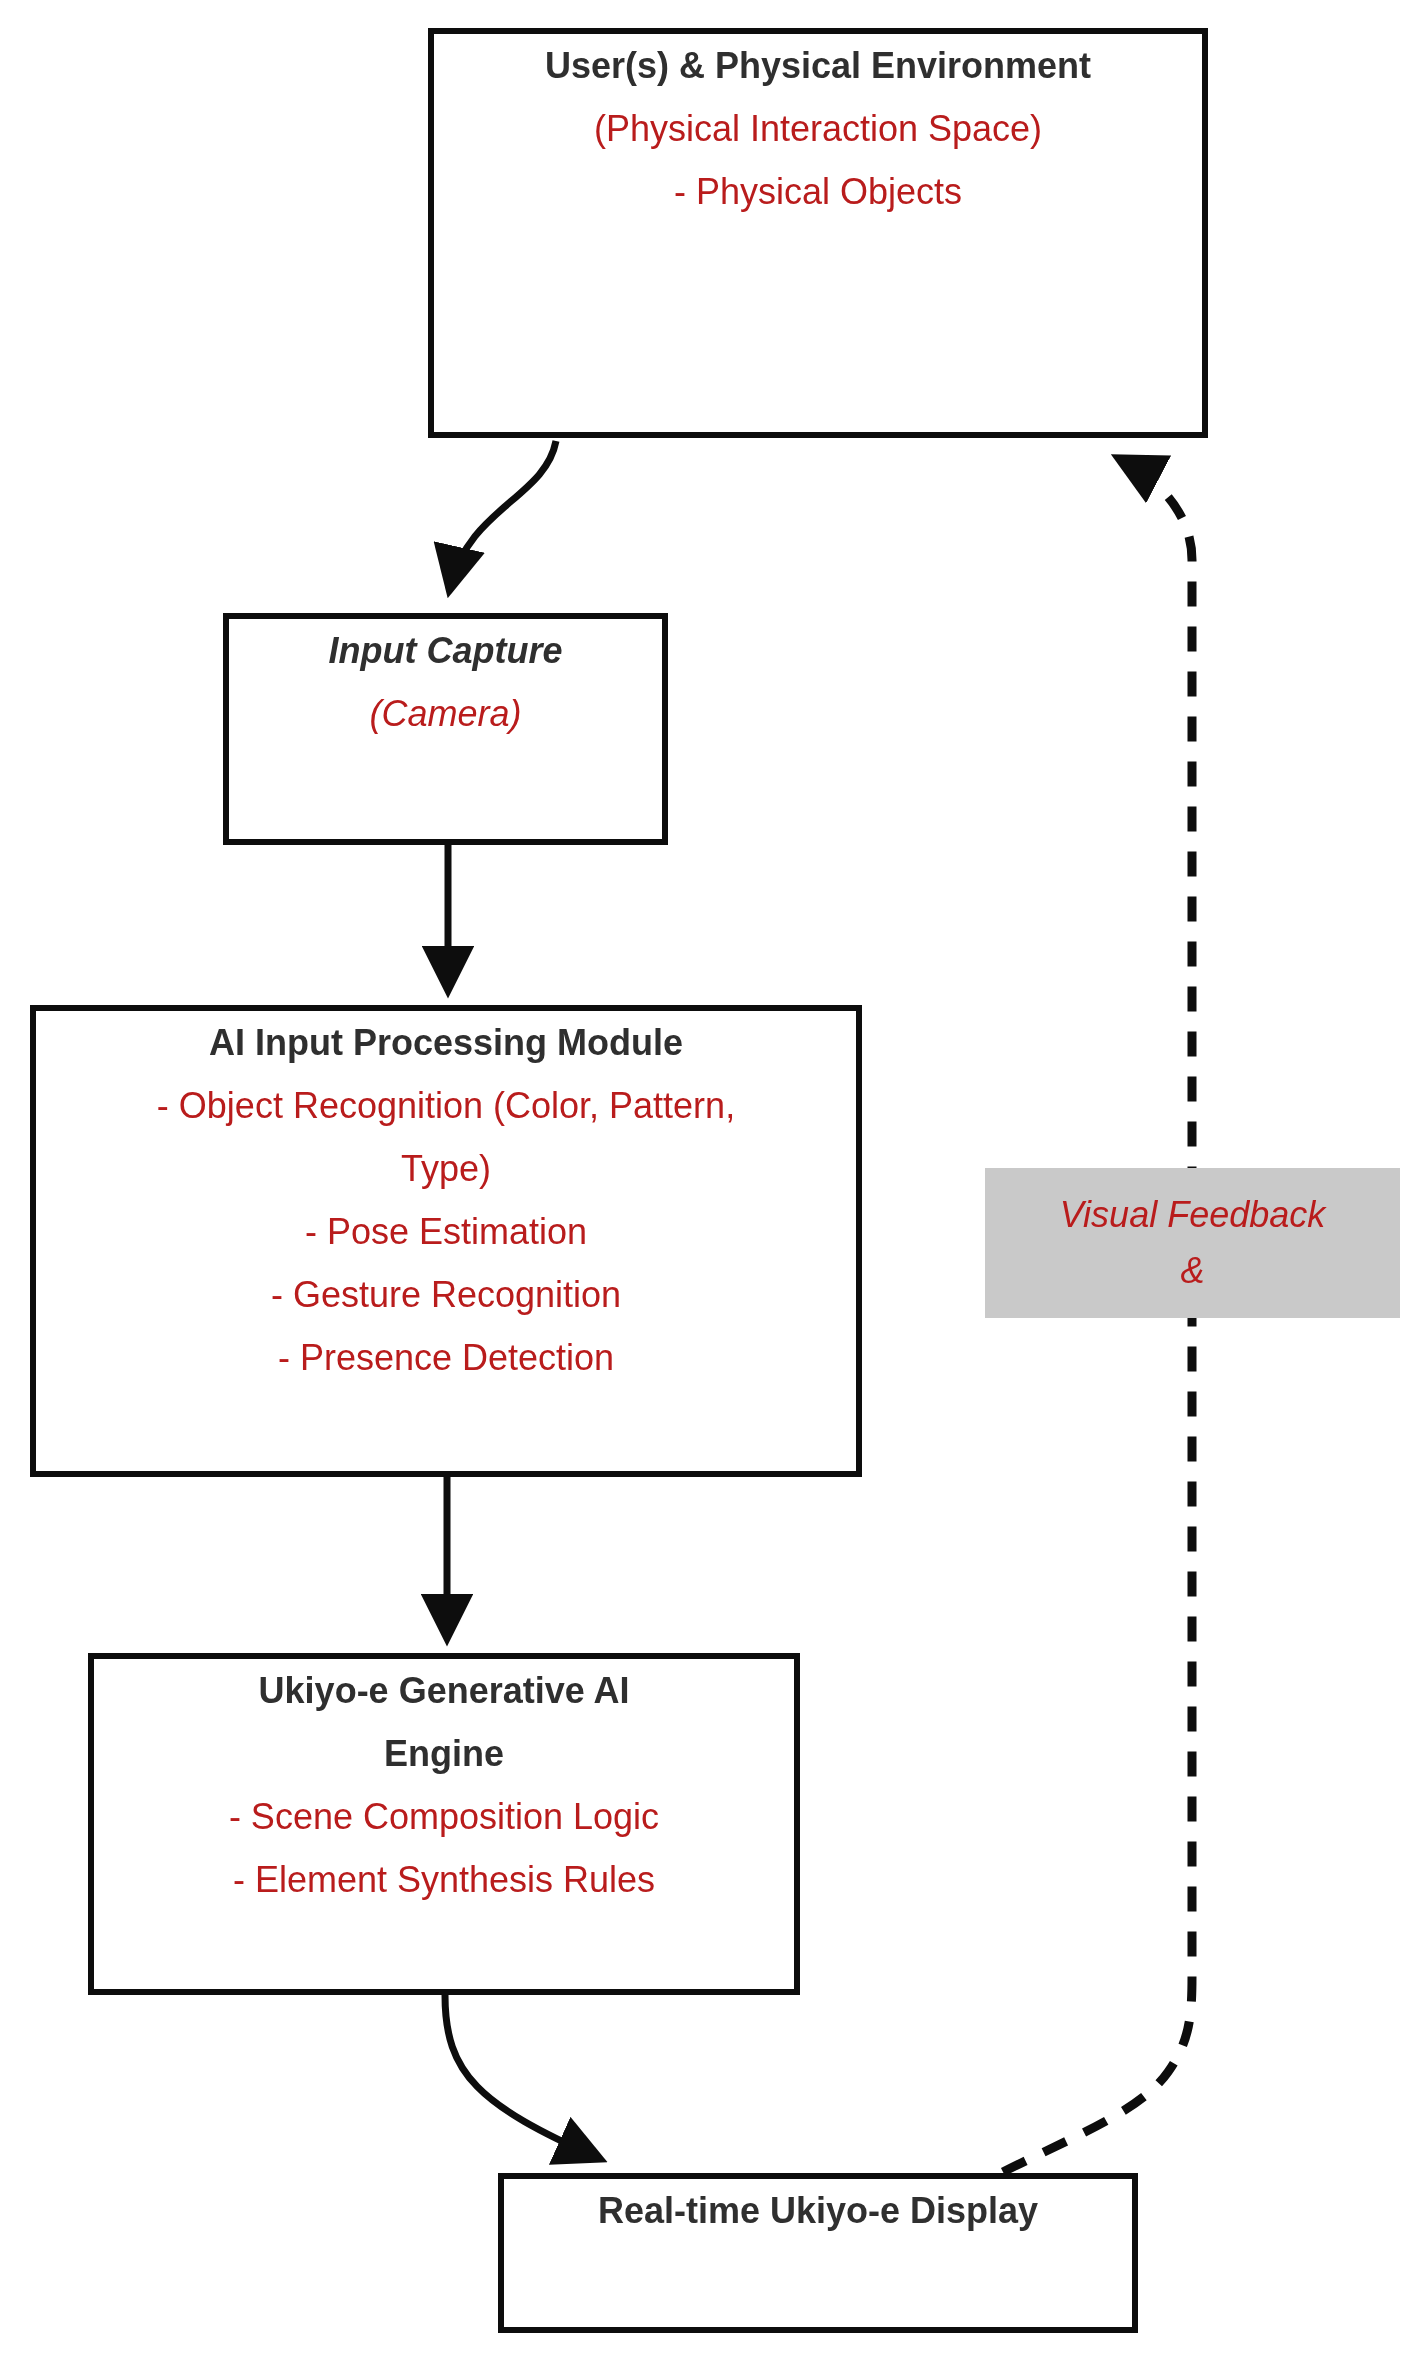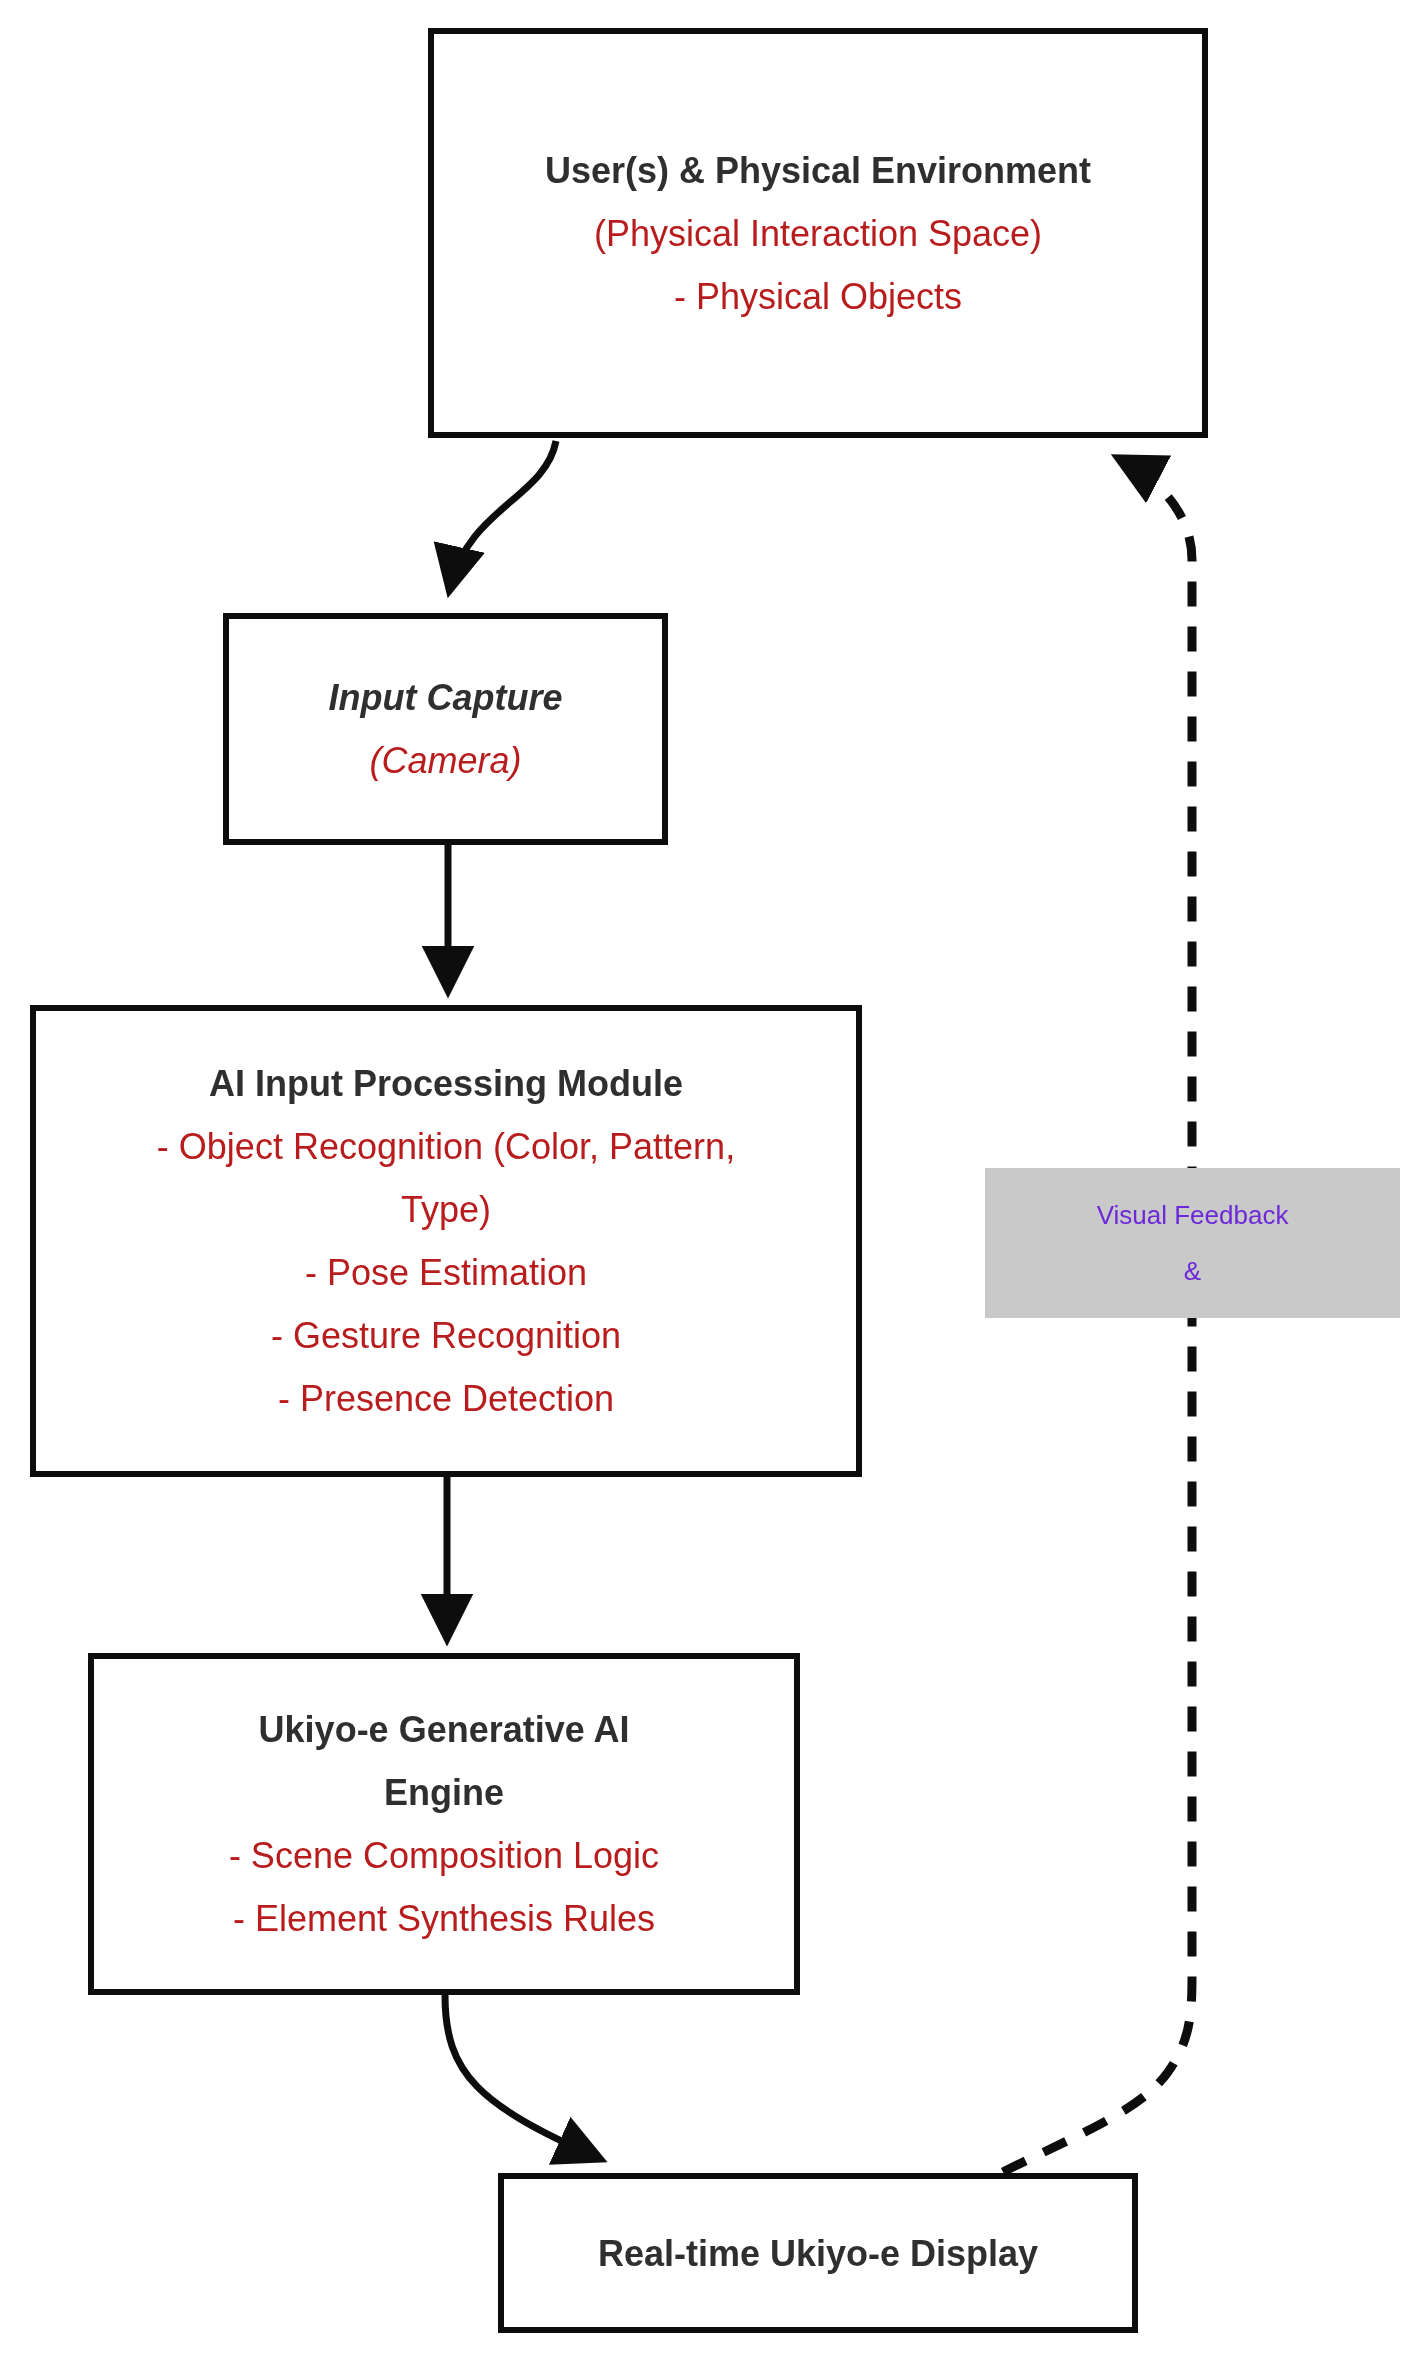--- a/index.html
+++ b/index.html
@@ -18,21 +18,20 @@
     width: 1426px; height: 2354px;
     z-index: 1;
   }
   .node {
     position: absolute;
     box-sizing: border-box;
     background: #ffffff;
     border: 6px solid #0d0d0d;
     display: flex;
     flex-direction: column;
-    justify-content: center;
     align-items: center;
     text-align: center;
     z-index: 2;
   }
   .node .line {
     font-size: 36px;
     line-height: 63px;
     white-space: nowrap;
     color: #b91c1c;
   }
@@ -50,23 +49,24 @@
     width: 415px; height: 150px;
     background: #c9c9c9;
     display: flex;
     flex-direction: column;
     justify-content: center;
     align-items: center;
     text-align: center;
     z-index: 3;
   }
   #feedback-label .line {
-    font-size: 26px;
+    font-style: italic;
+    font-size: 36px;
     line-height: 56px;
-    color: #6d28d9;
+    color: #b91c1c;
     white-space: nowrap;
   }
 </style>
 </head>
 <body>
 
 <div id="canvas">
 
   <svg id="arrow-layer" viewBox="0 0 1426 2354" xmlns="http://www.w3.org/2000/svg">
     <defs>

